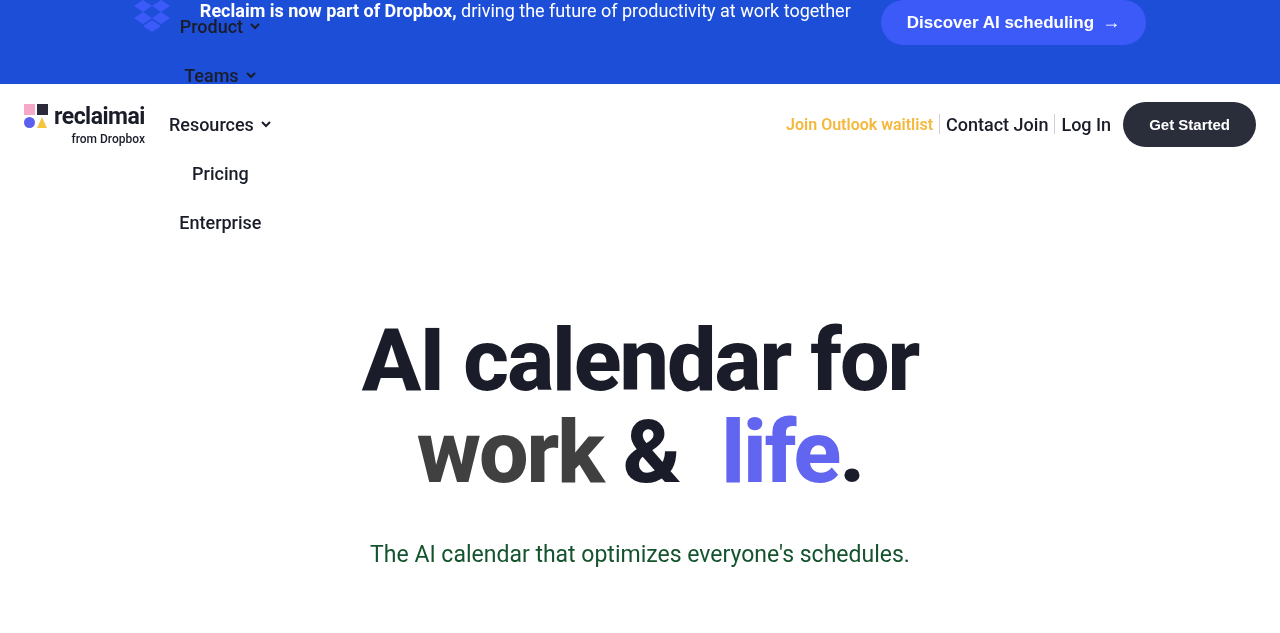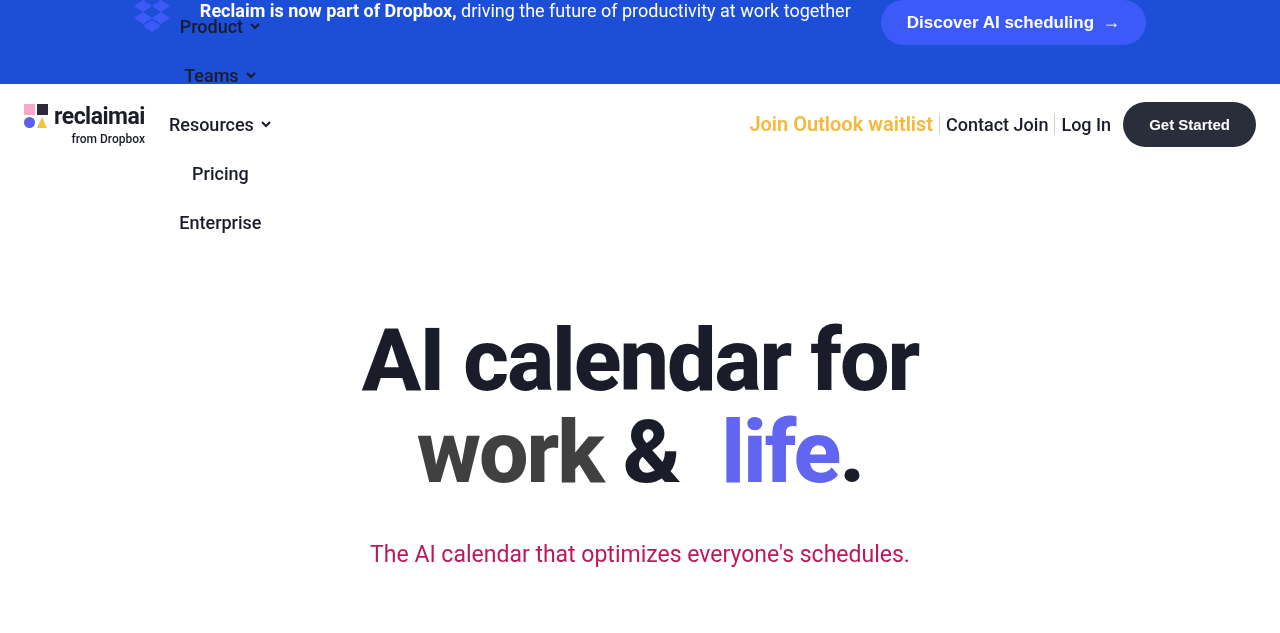--- a/index.html
+++ b/index.html
@@ -112,21 +112,21 @@
     }
     .chevron {
       width: 12px;
       height: 12px;
     }
     .nav-spacer {
       flex: 1;
     }
     .nav-outlook {
       color: #f5b83d;
-      font-size: 20px;
+      font-size: 16px;
       font-weight: 600;
       cursor: pointer;
     }
     .nav-divider {
       width: 1px;
       height: 20px;
       background: #d0d0d8;
       margin: 0 -6px;
     }
     .nav-link {
@@ -160,21 +160,21 @@
       color: #404040;
       text-align: right;
     }
     .hero-accent-2 {
       color: #6165f0;
       margin-left: 22px;
     }
     .hero-sub {
       font-size: 23px;
       font-weight: 400;
-      color: #be185d;
+      color: #14532d;
       margin-top: 42px;
     }
   </style>
 </head>
 <body>
 
 <div class="banner">
   <svg class="dropbox-icon" viewBox="0 0 36 32">
     <path fill="#3b5af7" d="M9 0 L18 6 L9 12 L0 6 Z M27 0 L36 6 L27 12 L18 6 Z M0 18 L9 12 L18 18 L9 24 Z M27 12 L36 18 L27 24 L18 18 Z M9 26 L18 20 L27 26 L18 32 Z"></path>
   </svg>

